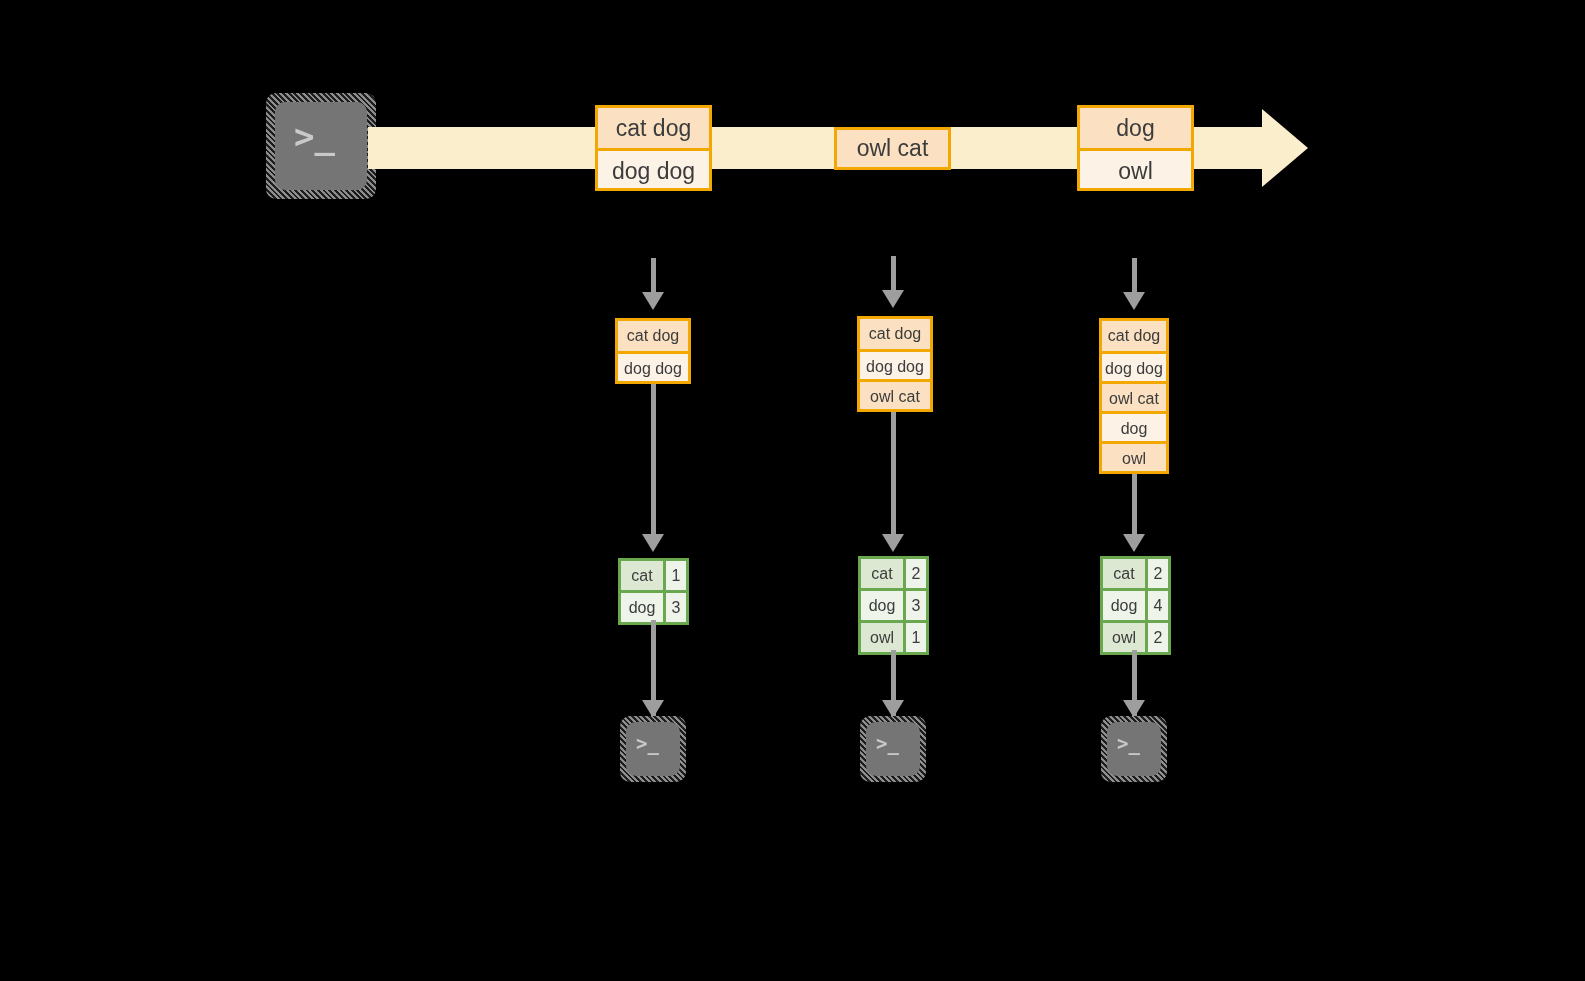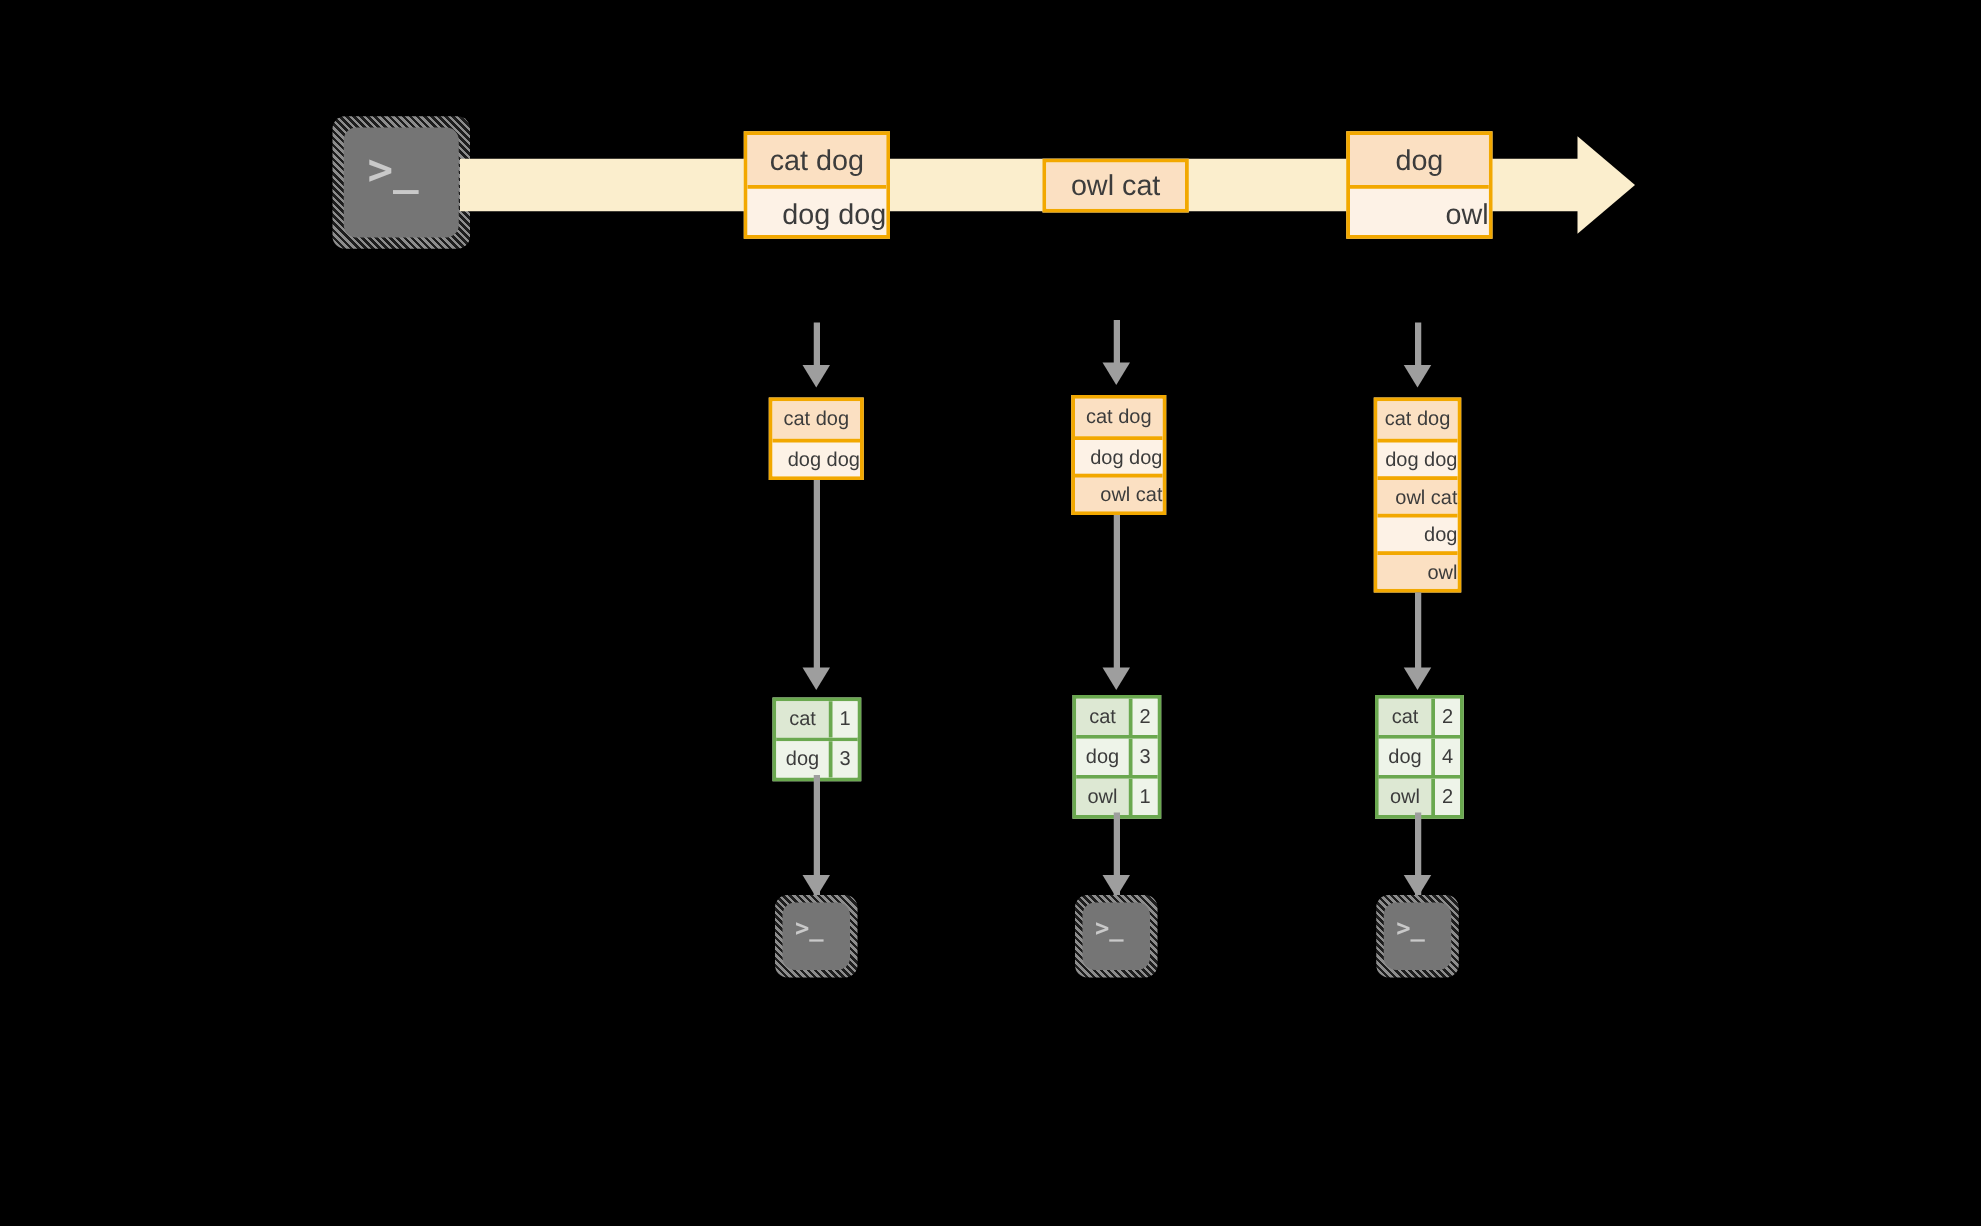--- a/index.html
+++ b/index.html
@@ -35,21 +35,21 @@
   #stream-head{position:absolute;left:1262px;top:109px;width:46px;height:78px;}
   #stream-head .tri{width:0;height:0;border-top:39px solid transparent;
       border-bottom:39px solid transparent;border-left:46px solid #fbeecd;}
 
   
   .ebox{position:absolute;box-sizing:border-box;border:3px solid #f2a800;
         background:#fbeecd;}
   .ecell{box-sizing:border-box;text-align:center;color:#3c3c3c;
          background:#fbe0c2;overflow:hidden;white-space:nowrap;}
   .ecell.alt{background:#fdf2e6;}
-  .ecell + .ecell{border-top:3px solid #f2a800;text-align:right;}
+  .ecell + .ecell{border-top:3px solid #f2a800;}
 
   
   #event-box-1{left:595px;top:105px;width:117px;height:86px;}
   #event-box-1 .ecell{height:40px;line-height:40px;font-size:23px;}
   #event-box-2{left:834px;top:127px;width:117px;height:43px;}
   #event-box-2 .ecell{height:37px;line-height:37px;font-size:23px;}
   #event-box-3{left:1077px;top:105px;width:117px;height:86px;}
   #event-box-3 .ecell{height:40px;line-height:40px;font-size:23px;}
 
   

